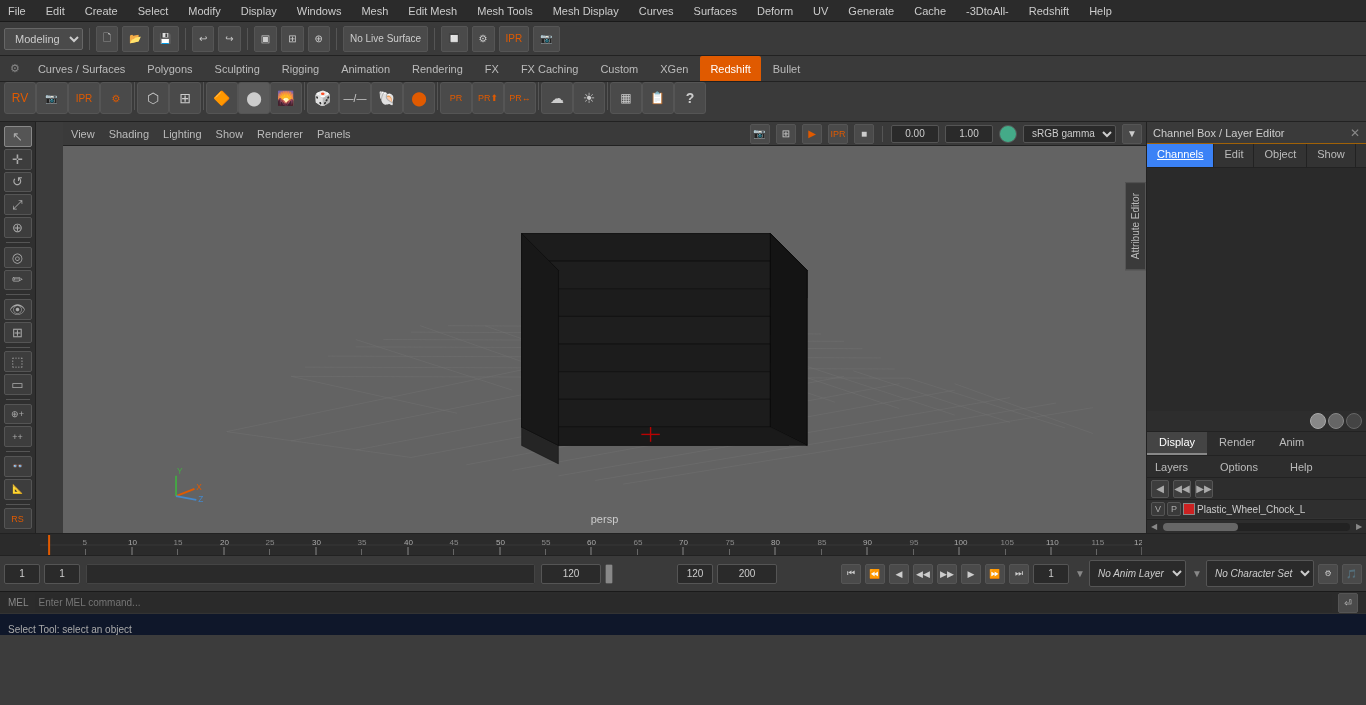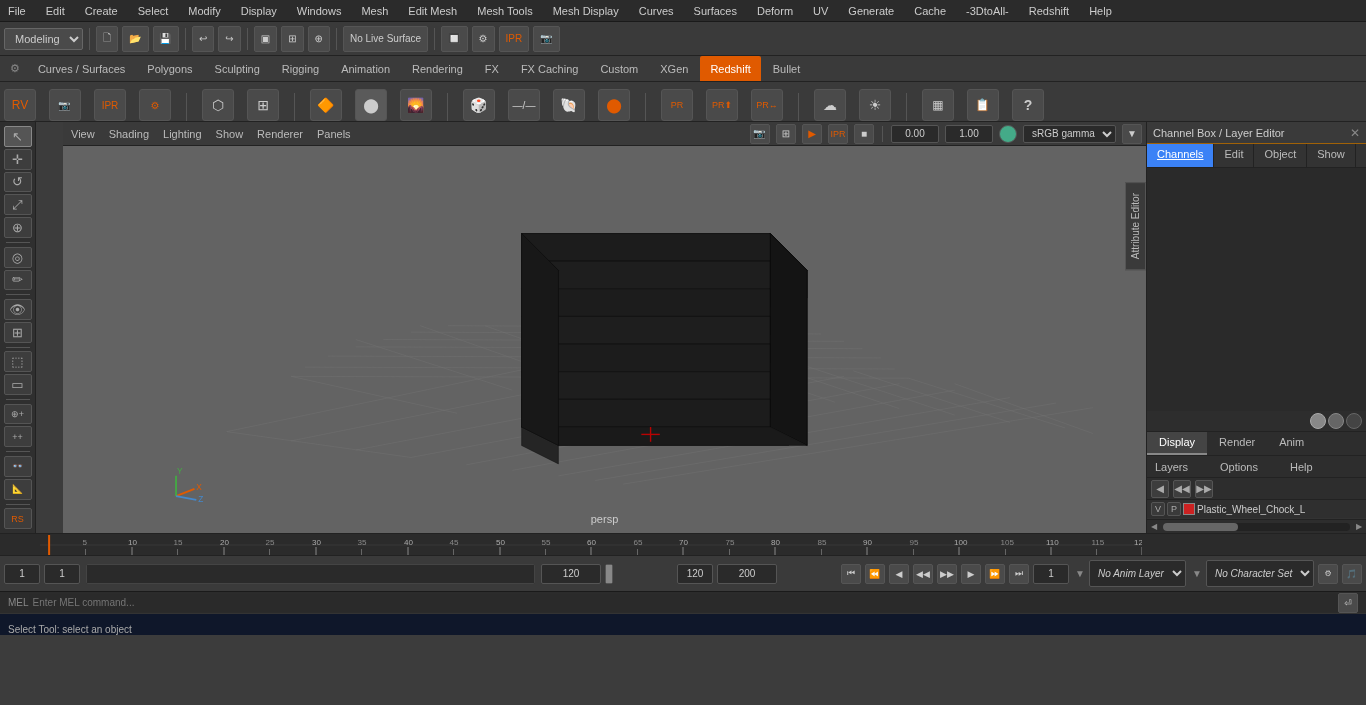--- a/index.html
+++ b/index.html
@@ -95,26 +95,26 @@
       align-items: center;
     }
     .tab-item.active {
       background: #e05a00;
       color: #fff;
     }
 
     
     #shelf-row {
       display: flex;
-      align-items: flex-end;
+      align-items: flex-start;
       background: #3a3a3a;
       height: 40px;
       border-bottom: 1px solid #222;
       padding: 0 4px;
-      gap: 13px;
+      gap: 0;
     }
     .shelf-icon {
       width: 32px;
       height: 32px;
       background: #4a4a4a;
       border: 1px solid #555;
       border-radius: 3px;
       display: flex;
       align-items: center;
       justify-content: center;
@@ -498,20 +498,21 @@
     }
 
     
     #bottom-bar {
       height: 22px;
       background: #2b2b2b;
       border-top: 1px solid #1a1a1a;
       display: flex;
       align-items: center;
       padding: 0 8px;
+      gap: 6px;
     }
     .mel-label {
       color: #888;
       font-size: 10px;
     }
     .mel-input {
       flex: 1;
       background: #2a2a2a;
       border: none;
       color: #ccc;

